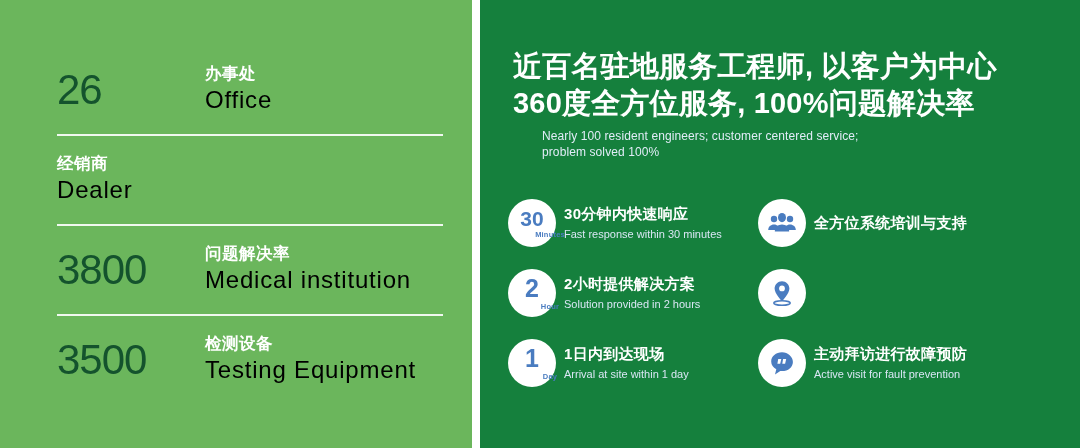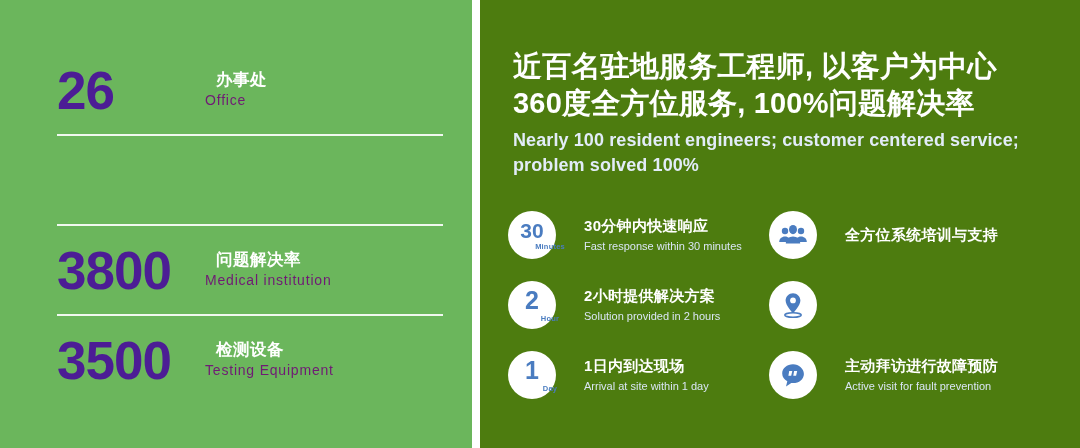--- a/index.html
+++ b/index.html
@@ -22,95 +22,95 @@
     left:57px; top:46px;
     width:386px;
   }
   .stat-row{
     height:88px;
     display:flex;
     align-items:center;
     position:relative;
   }
   .stat-number{
-    color:#4c1d95;
-    font-size:53px;
-    font-weight:bold;
+    color:#14532d;
+    font-size:42px;
+    font-weight:normal;
     line-height:1;
     letter-spacing:-1px;
     min-width:148px;
     white-space:nowrap;
   }
   .stat-labels{
     display:flex;
     flex-direction:column;
     justify-content:center;
     padding-bottom:2px;
   }
   .stat-cn{
     color:#ffffff;
     font-size:16.5px;
     font-weight:bold;
     line-height:1.35;
     letter-spacing:0.5px;
-    margin-left:11px;
   }
   .stat-en{
-    color:#701a75;
-    font-size:14px;
+    color:#000000;
+    font-size:24px;
     font-weight:300;
     line-height:1.35;
     letter-spacing:0.8px;
   }
   .divider{
     height:2px;
     background:#ffffff;
     opacity:0.9;
     width:386px;
   }
 
   
   .gap{ width:8px; height:448px; background:#ffffff; flex:0 0 8px; }
 
   
   .right-panel{
     flex:1 1 auto;
     height:448px;
-    background:#4d7c0f;
+    background:#15803d;
     position:relative;
   }
   .headline{
     position:absolute;
     left:33px; top:48px;
     width:545px;
   }
   .headline-cn{
     color:#ffffff;
     font-size:29px;
     font-weight:bold;
     line-height:1.28;
     letter-spacing:0.2px;
   }
   .headline-en{
     color:#e2ecf8;
-    font-size:18px;
-    font-weight:700;
+    font-size:12px;
+    font-weight:400;
     line-height:1.35;
     margin-top:6px;
     letter-spacing:0.1px;
+    margin-left:29px;
   }
 
   .features{
     position:absolute;
-    left:28px; top:200px;
+    left:28px; top:188px;
     width:560px;
     display:grid;
     grid-template-columns:250px 250px;
     grid-auto-rows:70px;
-    column-gap:11px;
+    column-gap:0;
   }
   .feature{
     display:flex;
     align-items:center;
   }
   .badge{
     width:48px; height:48px;
     border-radius:50%;
     background:#ffffff;
     flex:0 0 48px;
@@ -139,21 +139,21 @@
     width:48px; height:48px;
     border-radius:50%;
     background:#ffffff;
     flex:0 0 48px;
     display:flex;
     align-items:center;
     justify-content:center;
   }
   .icon-circle svg{ display:block; }
   .feature-text{
-    margin-left:28px;
+    margin-left:8px;
     display:flex;
     flex-direction:column;
     justify-content:center;
   }
   .feat-cn{
     color:#ffffff;
     font-size:15px;
     font-weight:bold;
     line-height:1.35;
     letter-spacing:0.3px;
@@ -177,20 +177,24 @@
     <div class="stat-row">
       <div class="stat-number">26</div>
       <div class="stat-labels">
         <div class="stat-cn">办事处</div>
         <div class="stat-en">Office</div>
       </div>
     </div>
     <div class="divider"></div>
 
     <div class="stat-row">
+      <div class="stat-labels">
+        <div class="stat-cn">经销商</div>
+        <div class="stat-en">Dealer</div>
+      </div>
     </div>
     <div class="divider"></div>
 
     <div class="stat-row">
       <div class="stat-number">3800</div>
       <div class="stat-labels">
         <div class="stat-cn">问题解决率</div>
         <div class="stat-en">Medical institution</div>
       </div>
     </div>

